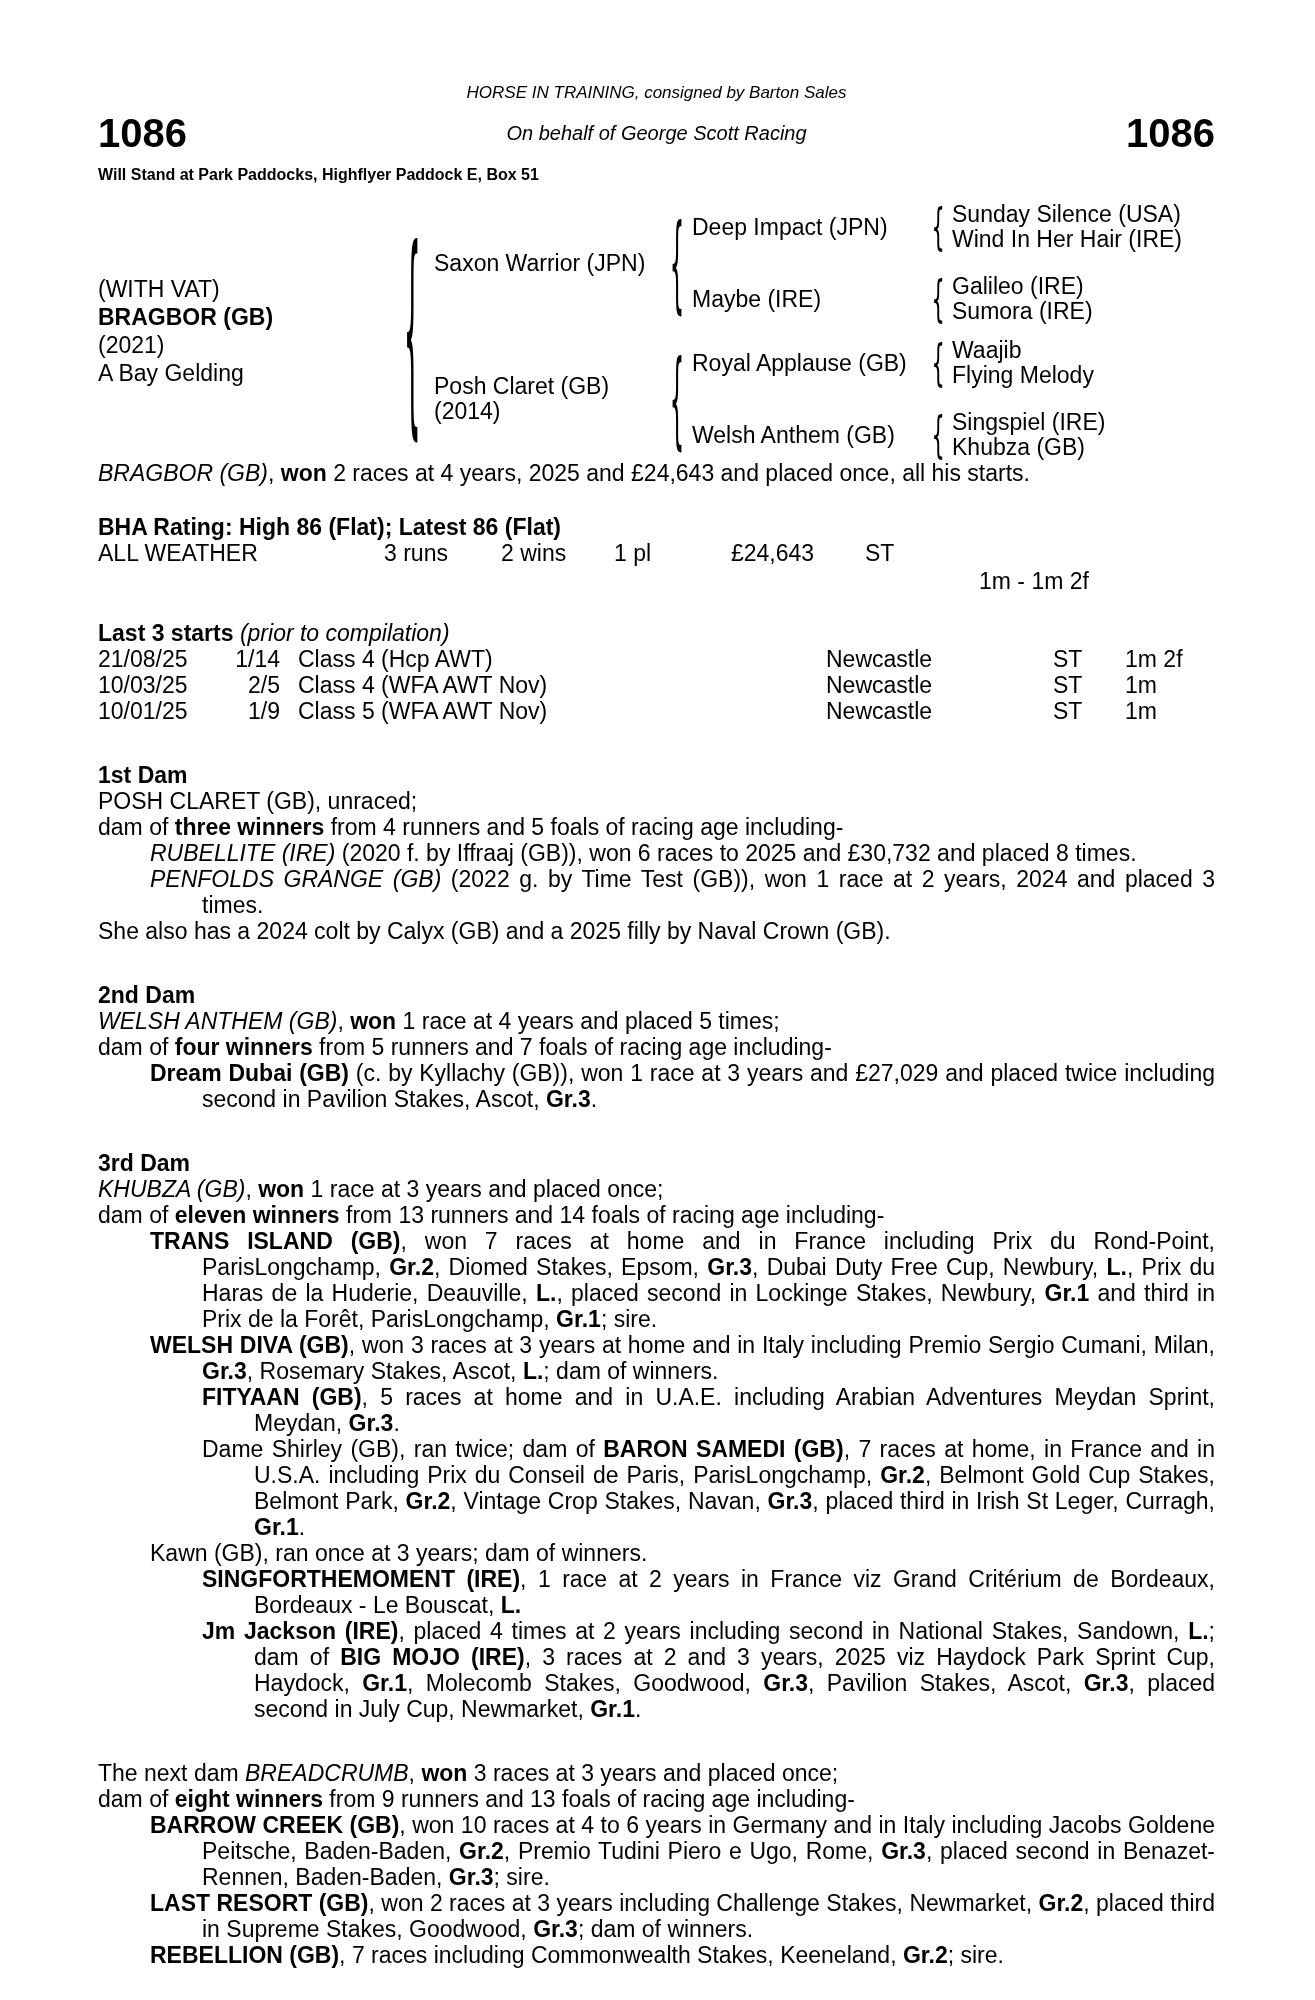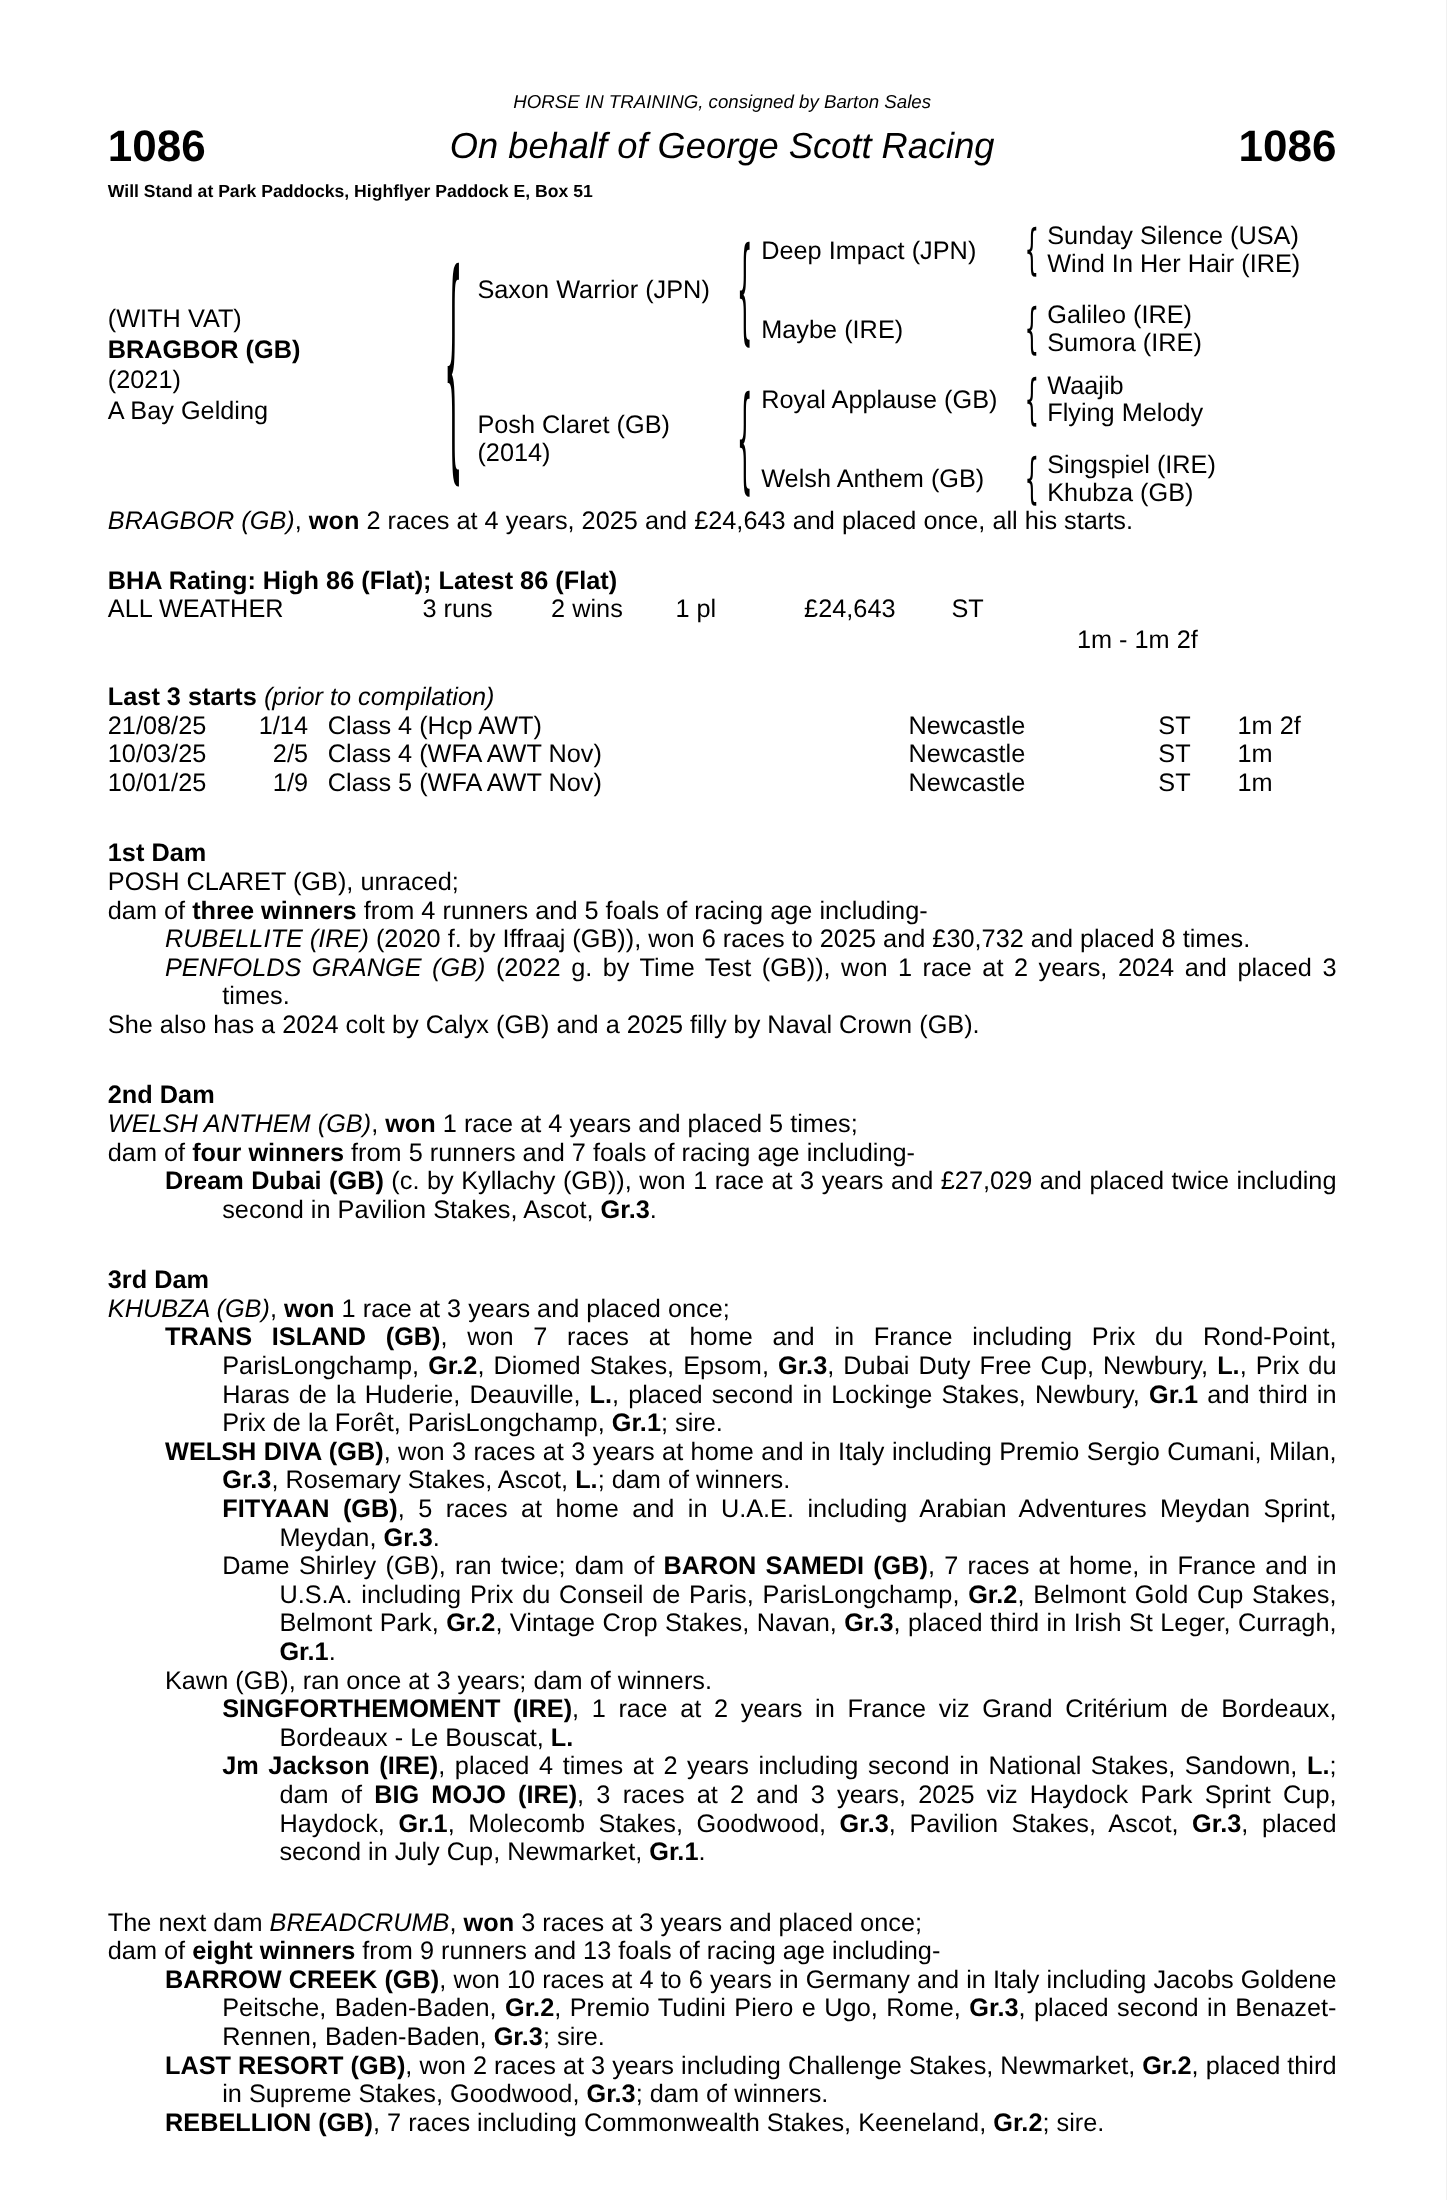--- a/index.html
+++ b/index.html
@@ -9,21 +9,21 @@
     font-size:23px; line-height:26px;
     padding:78px 100px 0 98px; box-sizing:border-box; margin:0 auto; overflow:hidden;
   }
   .st-b { font-weight:bold; }
   .st-i { font-style:italic; }
 
   
   .hd-consign { text-align:center; font-style:italic; font-size:17px; line-height:30px; }
   .hd-row { display:flex; justify-content:space-between; align-items:center; margin-top:2px; }
   .hd-lot { font-size:40px; font-weight:bold; line-height:46px; }
-  .hd-behalf { font-style:italic; font-size:33px; }
+  .hd-behalf { font-style:italic; font-size:20px; }
   .hd-stand { font-weight:bold; font-size:16px; margin-top:6px; }
 
   
   .pedigree { display:flex; align-items:center; margin-top:14px; line-height:25px; }
   .ped-info { width:292px; line-height:28px; }
   .ped-name { font-weight:bold; }
   .ped-gen { display:flex; flex-direction:column; gap:14px; }
   .half { display:flex; align-items:center; }
   .g1name { width:228px; }
   .g2col { display:flex; flex-direction:column; gap:22px; }
@@ -202,20 +202,21 @@
   <div class="sec">
     <div class="sec-head">2nd Dam</div>
     <p class="para"><span class="st-i">WELSH ANTHEM (GB)</span><span>, </span><span class="st-b">won</span><span> 1 race at 4 years and placed 5 times;</span></p>
     <p class="para"><span>dam of </span><span class="st-b">four winners</span><span> from 5 runners and 7 foals of racing age including-</span></p>
     <p class="para p1"><span class="st-b">Dream Dubai (GB)</span><span> (c. by Kyllachy (GB)), won 1 race at 3 years and £27,029 and placed twice including second in Pavilion Stakes, Ascot, </span><span class="st-b">Gr.3</span><span>.</span></p>
   </div>
 
   <div class="sec">
     <div class="sec-head">3rd Dam</div>
     <p class="para"><span class="st-i">KHUBZA (GB)</span><span>, </span><span class="st-b">won</span><span> 1 race at 3 years and placed once;</span></p>
+    <p class="para"><span>dam of </span><span class="st-b">eleven winners</span><span> from 13 runners and 14 foals of racing age including-</span></p>
     <p class="para p1"><span class="st-b">TRANS ISLAND (GB)</span><span>, won 7 races at home and in France including Prix du Rond-Point, ParisLongchamp, </span><span class="st-b">Gr.2</span><span>, Diomed Stakes, Epsom, </span><span class="st-b">Gr.3</span><span>, Dubai Duty Free Cup, Newbury, </span><span class="st-b">L.</span><span>, Prix du Haras de la Huderie, Deauville, </span><span class="st-b">L.</span><span>, placed second in Lockinge Stakes, Newbury, </span><span class="st-b">Gr.1</span><span> and third in Prix de la Forêt, ParisLongchamp, </span><span class="st-b">Gr.1</span><span>; sire.</span></p>
     <p class="para p1"><span class="st-b">WELSH DIVA (GB)</span><span>, won 3 races at 3 years at home and in Italy including Premio Sergio Cumani, Milan, </span><span class="st-b">Gr.3</span><span>, Rosemary Stakes, Ascot, </span><span class="st-b">L.</span><span>; dam of winners.</span></p>
     <p class="para p2"><span class="st-b">FITYAAN (GB)</span><span>, 5 races at home and in U.A.E. including Arabian Adventures Meydan Sprint, Meydan, </span><span class="st-b">Gr.3</span><span>.</span></p>
     <p class="para p2"><span>Dame Shirley (GB), ran twice; dam of </span><span class="st-b">BARON SAMEDI (GB)</span><span>, 7 races at home, in France and in U.S.A. including Prix du Conseil de Paris, ParisLongchamp, </span><span class="st-b">Gr.2</span><span>, Belmont Gold Cup Stakes, Belmont Park, </span><span class="st-b">Gr.2</span><span>, Vintage Crop Stakes, Navan, </span><span class="st-b">Gr.3</span><span>, placed third in Irish St Leger, Curragh, </span><span class="st-b">Gr.1</span><span>.</span></p>
     <p class="para p1"><span>Kawn (GB), ran once at 3 years; dam of winners.</span></p>
     <p class="para p2"><span class="st-b">SINGFORTHEMOMENT (IRE)</span><span>, 1 race at 2 years in France viz Grand Critérium de Bordeaux, Bordeaux - Le Bouscat, </span><span class="st-b">L.</span></p>
     <p class="para p2"><span class="st-b">Jm Jackson (IRE)</span><span>, placed 4 times at 2 years including second in National Stakes, Sandown, </span><span class="st-b">L.</span><span>; dam of </span><span class="st-b">BIG MOJO (IRE)</span><span>, 3 races at 2 and 3 years, 2025 viz Haydock Park Sprint Cup, Haydock, </span><span class="st-b">Gr.1</span><span>, Molecomb Stakes, Goodwood, </span><span class="st-b">Gr.3</span><span>, Pavilion Stakes, Ascot, </span><span class="st-b">Gr.3</span><span>, placed second in July Cup, Newmarket, </span><span class="st-b">Gr.1</span><span>.</span></p>
   </div>
 
   <div class="sec">

